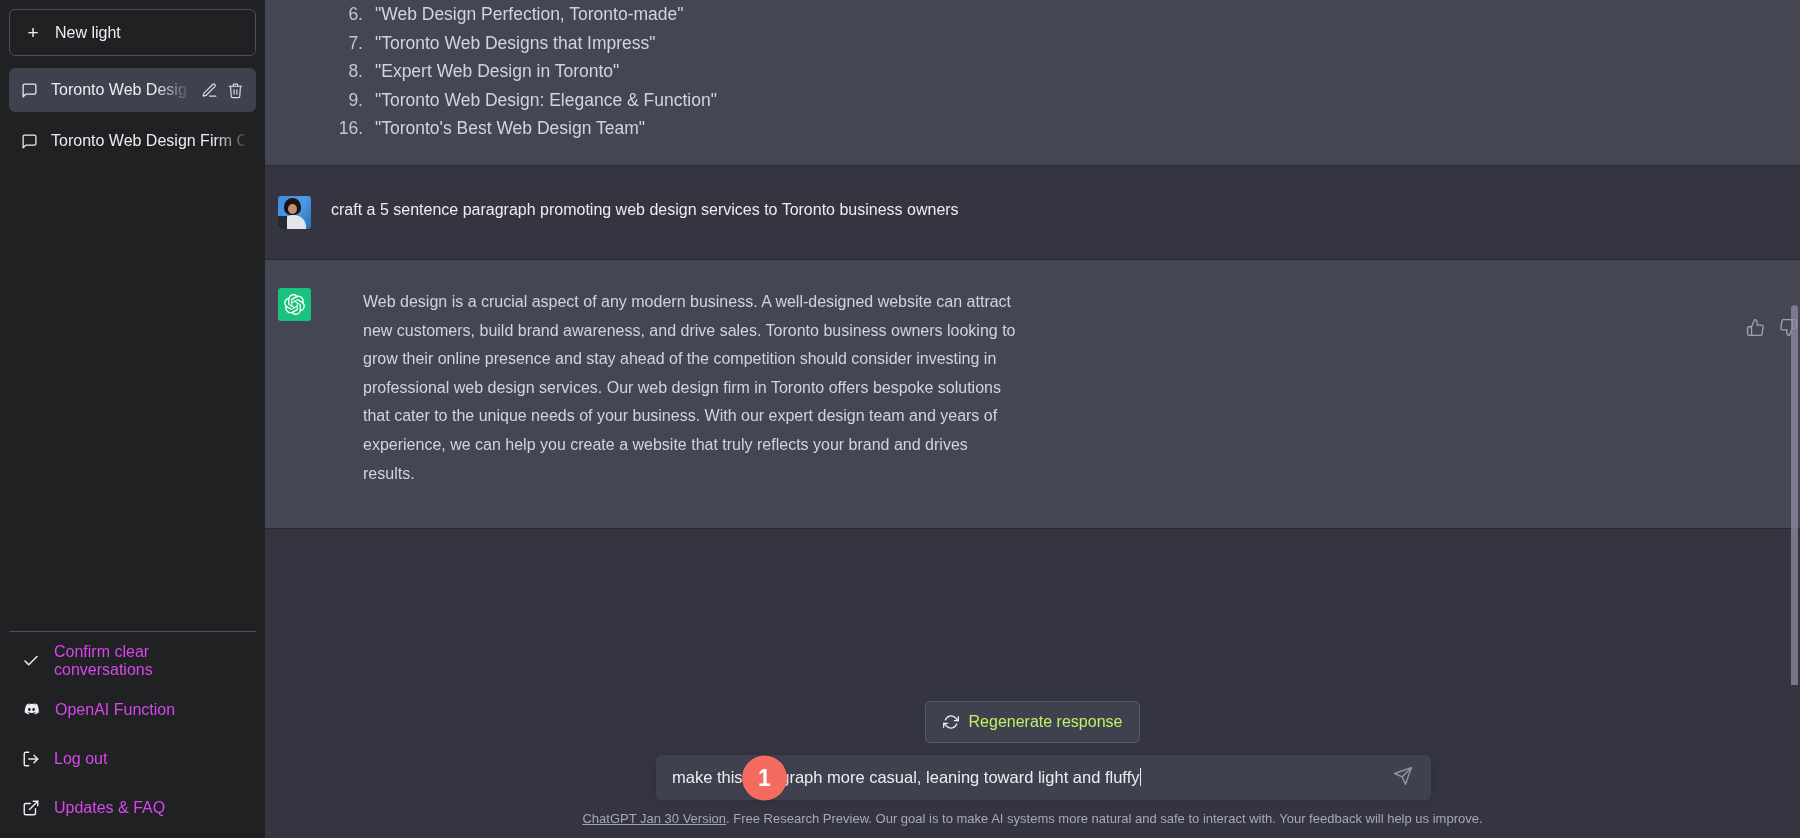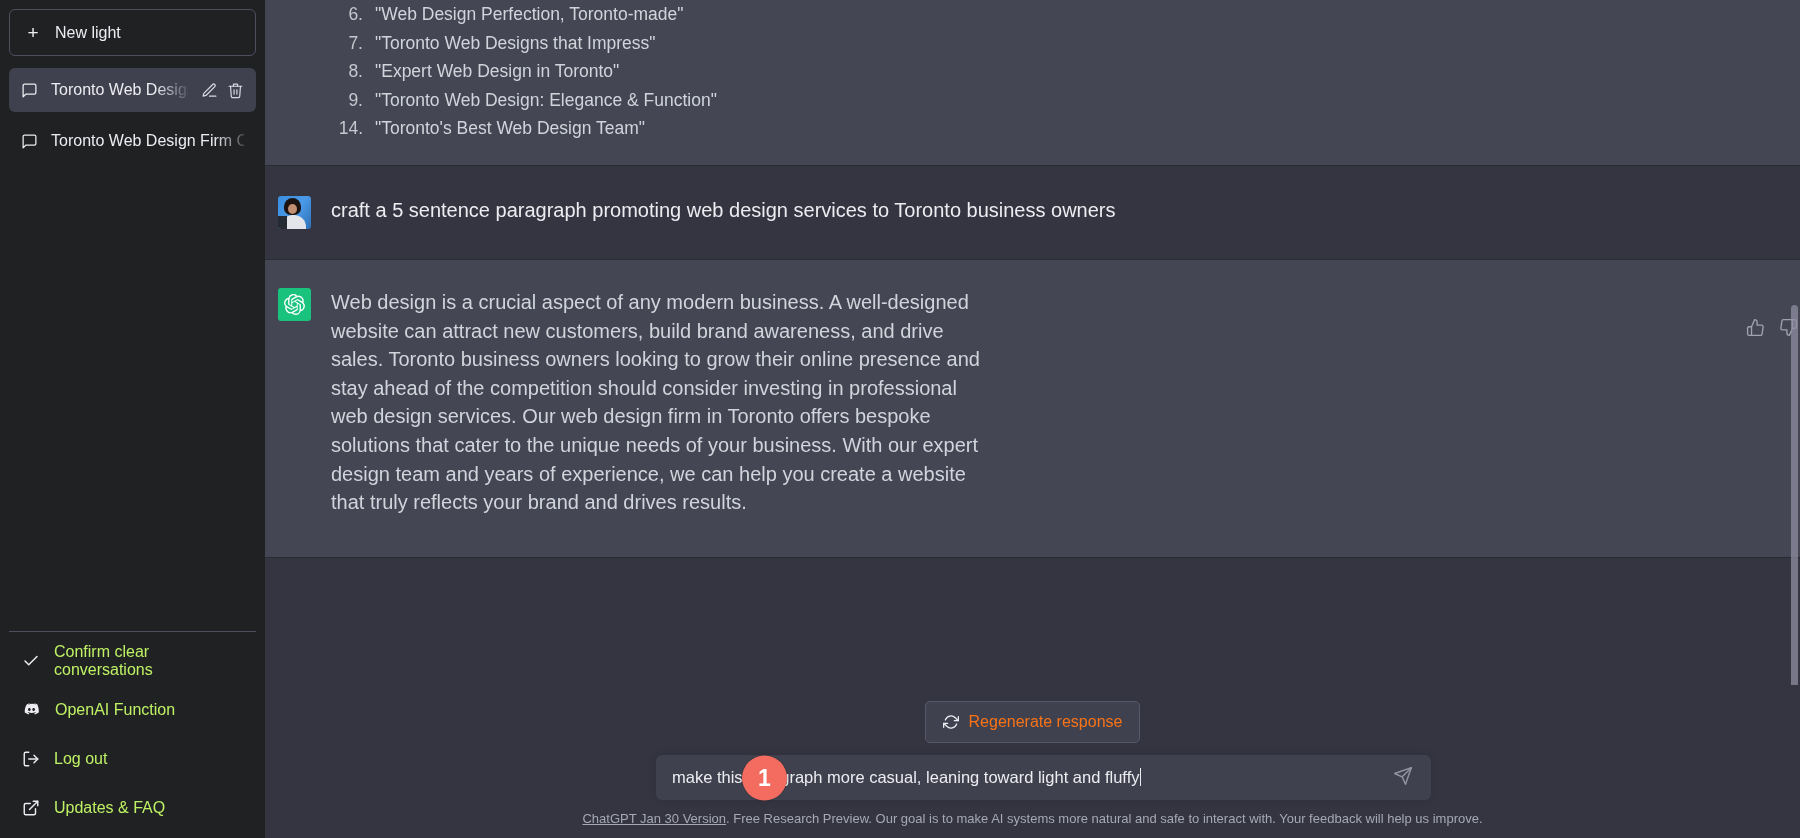--- a/index.html
+++ b/index.html
@@ -61,21 +61,21 @@
   .sidebar-spacer { flex: 1 1 auto; }
   .sidebar-bottom {
     border-top: 1px solid #4e4f60;
     padding: 4px 0 6px 0;
     display: flex; flex-direction: column;
     flex: 0 0 auto;
   }
   .menu-item {
     display: flex; align-items: center; gap: 14px;
     height: 49px; padding: 0 13px; border-radius: 6px;
-    color: #bef264; font-size: 16px; cursor: pointer;
+    color: #d946ef; font-size: 16px; cursor: pointer;
   }
 
   
   .main {
     flex: 1 1 auto; height: 838px; position: relative;
     background: #343541; overflow: hidden;
     display: flex; flex-direction: column;
   }
   .thread { position: relative; flex: 0 0 auto; }
 
@@ -117,21 +117,21 @@
   }
   .avatar-user .shoulderL {
     position: absolute; width: 9px; height: 13px; background: #262b33;
     left: 0px; bottom: 0; z-index: 1;
   }
   .avatar-gpt {
     background: #19c37d; display: flex; align-items: center; justify-content: center;
   }
   .msg-body { flex: 1 1 auto; min-width: 0; padding-right: 10px; }
   .msg-text {
-    color: #d1d5db; font-size: 20px; line-height: 28.6px;
+    color: #d1d5db; font-size: 16px; line-height: 28.6px;
     max-width: 660px;
     white-space: pre-wrap;
   }
   .msg.user .msg-text { color: #ececf1; max-width: none; }
   .ol { margin: 0; padding: 0; list-style: none; }
   .ol li {
     display: flex; color: #d1d5db; font-size: 17.5px; line-height: 28.6px;
   }
   .ol li .num { width: 44px; flex: 0 0 44px; text-align: right; padding-right: 12px; color: #c5c8ce; }
   .feedback {
@@ -143,21 +143,21 @@
   
   .composer-wrap {
     position: absolute; left: 0; right: 0; bottom: 0;
     background: #343541;
     padding-top: 16px;
   }
   .regen-row { display: flex; justify-content: center; margin-bottom: 12px; }
   .regen-btn {
     display: flex; align-items: center; gap: 10px;
     border: 1px solid #565869; border-radius: 5px;
-    background: #40414f; color: #f97316;
+    background: #40414f; color: #bef264;
     font-size: 16px; padding: 11px 17px; cursor: pointer;
   }
   .composer-row {
     display: flex; align-items: center; justify-content: center;
     position: relative;
   }
   .badge {
     width: 45px; height: 45px; border-radius: 50%;
     background: #f46c5f; color: #ffffff;
     display: flex; align-items: center; justify-content: center;
@@ -316,21 +316,21 @@
                 </li>
                 <li>
                   <span class="num">8.</span>
                   <span>"Expert Web Design in Toronto"</span>
                 </li>
                 <li>
                   <span class="num">9.</span>
                   <span>"Toronto Web Design: Elegance &amp; Function"</span>
                 </li>
                 <li>
-                  <span class="num">14.</span>
+                  <span class="num">16.</span>
                   <span>"Toronto's Best Web Design Team"</span>
                 </li>
               </ol>
             </div>
           </div>
         </div>
       </div>
 
       <div class="msg user">
         <div class="msg-inner">
@@ -355,21 +355,21 @@
           <div class="msg-row" style="padding-top:28px; padding-bottom:40px;">
             <div class="avatar-col">
               <div class="avatar avatar-gpt">
                 <span class="icon">
                   <svg width="21" height="21" viewBox="0 0 24 24" fill="#ffffff">
                       <path d="M22.28 9.82a5.98 5.98 0 0 0-.52-4.91 6.05 6.05 0 0 0-6.51-2.9A6 6 0 0 0 4.98 4.18a5.98 5.98 0 0 0-3.99 2.9 6.05 6.05 0 0 0 .74 7.1 5.98 5.98 0 0 0 .51 4.91 6.05 6.05 0 0 0 6.52 2.9A5.98 5.98 0 0 0 13.26 24a6.05 6.05 0 0 0 5.77-4.21 5.98 5.98 0 0 0 3.98-2.9 6.05 6.05 0 0 0-.73-7.07zm-9.02 12.6a4.48 4.48 0 0 1-2.88-1.04l.14-.08 4.78-2.76a.79.79 0 0 0 .39-.68v-6.74l2.02 1.17a.07.07 0 0 1 .04.06v5.58a4.5 4.5 0 0 1-4.49 4.49zM3.6 18.3a4.47 4.47 0 0 1-.54-3.01l.14.09 4.78 2.76a.77.77 0 0 0 .78 0l5.84-3.37v2.33a.08.08 0 0 1-.03.07l-4.83 2.79a4.5 4.5 0 0 1-6.14-1.65zM2.34 7.9a4.48 4.48 0 0 1 2.35-1.97V11.6a.77.77 0 0 0 .38.67l5.82 3.36-2.02 1.17a.07.07 0 0 1-.07 0l-4.83-2.79A4.5 4.5 0 0 1 2.34 7.9zm16.6 3.86L13.1 8.38l2.02-1.16a.07.07 0 0 1 .07 0l4.83 2.79a4.49 4.49 0 0 1-.68 8.1v-5.68a.79.79 0 0 0-.39-.67zm2.01-3.02l-.14-.09-4.77-2.78a.78.78 0 0 0-.79 0L9.41 9.23V6.9a.07.07 0 0 1 .03-.07l4.83-2.78a4.49 4.49 0 0 1 6.67 4.65zM8.31 12.86l-2.02-1.17a.08.08 0 0 1-.04-.06V6.06a4.49 4.49 0 0 1 7.36-3.45l-.14.08L8.69 5.45a.79.79 0 0 0-.39.68zm1.1-2.37l2.6-1.5 2.6 1.5v3l-2.6 1.5-2.6-1.5z"></path>
                     </svg>
                 </span>
               </div>
             </div>
-            <div class="msg-body" style="position:relative;">
+            <div class="msg-body" style="position:relative;margin-left:32px;">
               <div class="msg-text">Web design is a crucial aspect of any modern business. A well-designed website can attract new customers, build brand awareness, and drive sales. Toronto business owners looking to grow their online presence and stay ahead of the competition should consider investing in professional web design services. Our web design firm in Toronto offers bespoke solutions that cater to the unique needs of your business. With our expert design team and years of experience, we can help you create a website that truly reflects your brand and drives results.</div>
               <div class="feedback">
                 <span class="fb-btn">
                   <svg width="19" height="19" viewBox="0 0 24 24" fill="none" stroke="#c5c5d2" stroke-width="1.7" stroke-linecap="round" stroke-linejoin="round">
                       <path d="M14 9V5a3 3 0 0 0-3-3l-4 9v11h11.28a2 2 0 0 0 2-1.7l1.38-9a2 2 0 0 0-2-2.3zM7 22H4a2 2 0 0 1-2-2v-7a2 2 0 0 1 2-2h3"></path>
                     </svg>
                 </span>
                 <span class="fb-btn">
                   <svg width="19" height="19" viewBox="0 0 24 24" fill="none" stroke="#c5c5d2" stroke-width="1.7" stroke-linecap="round" stroke-linejoin="round">
                       <path d="M10 15v4a3 3 0 0 0 3 3l4-9V2H5.72a2 2 0 0 0-2 1.7l-1.38 9a2 2 0 0 0 2 2.3zm7-13h2.67A2.31 2.31 0 0 1 22 4v7a2.31 2.31 0 0 1-2.33 2H17"></path>

